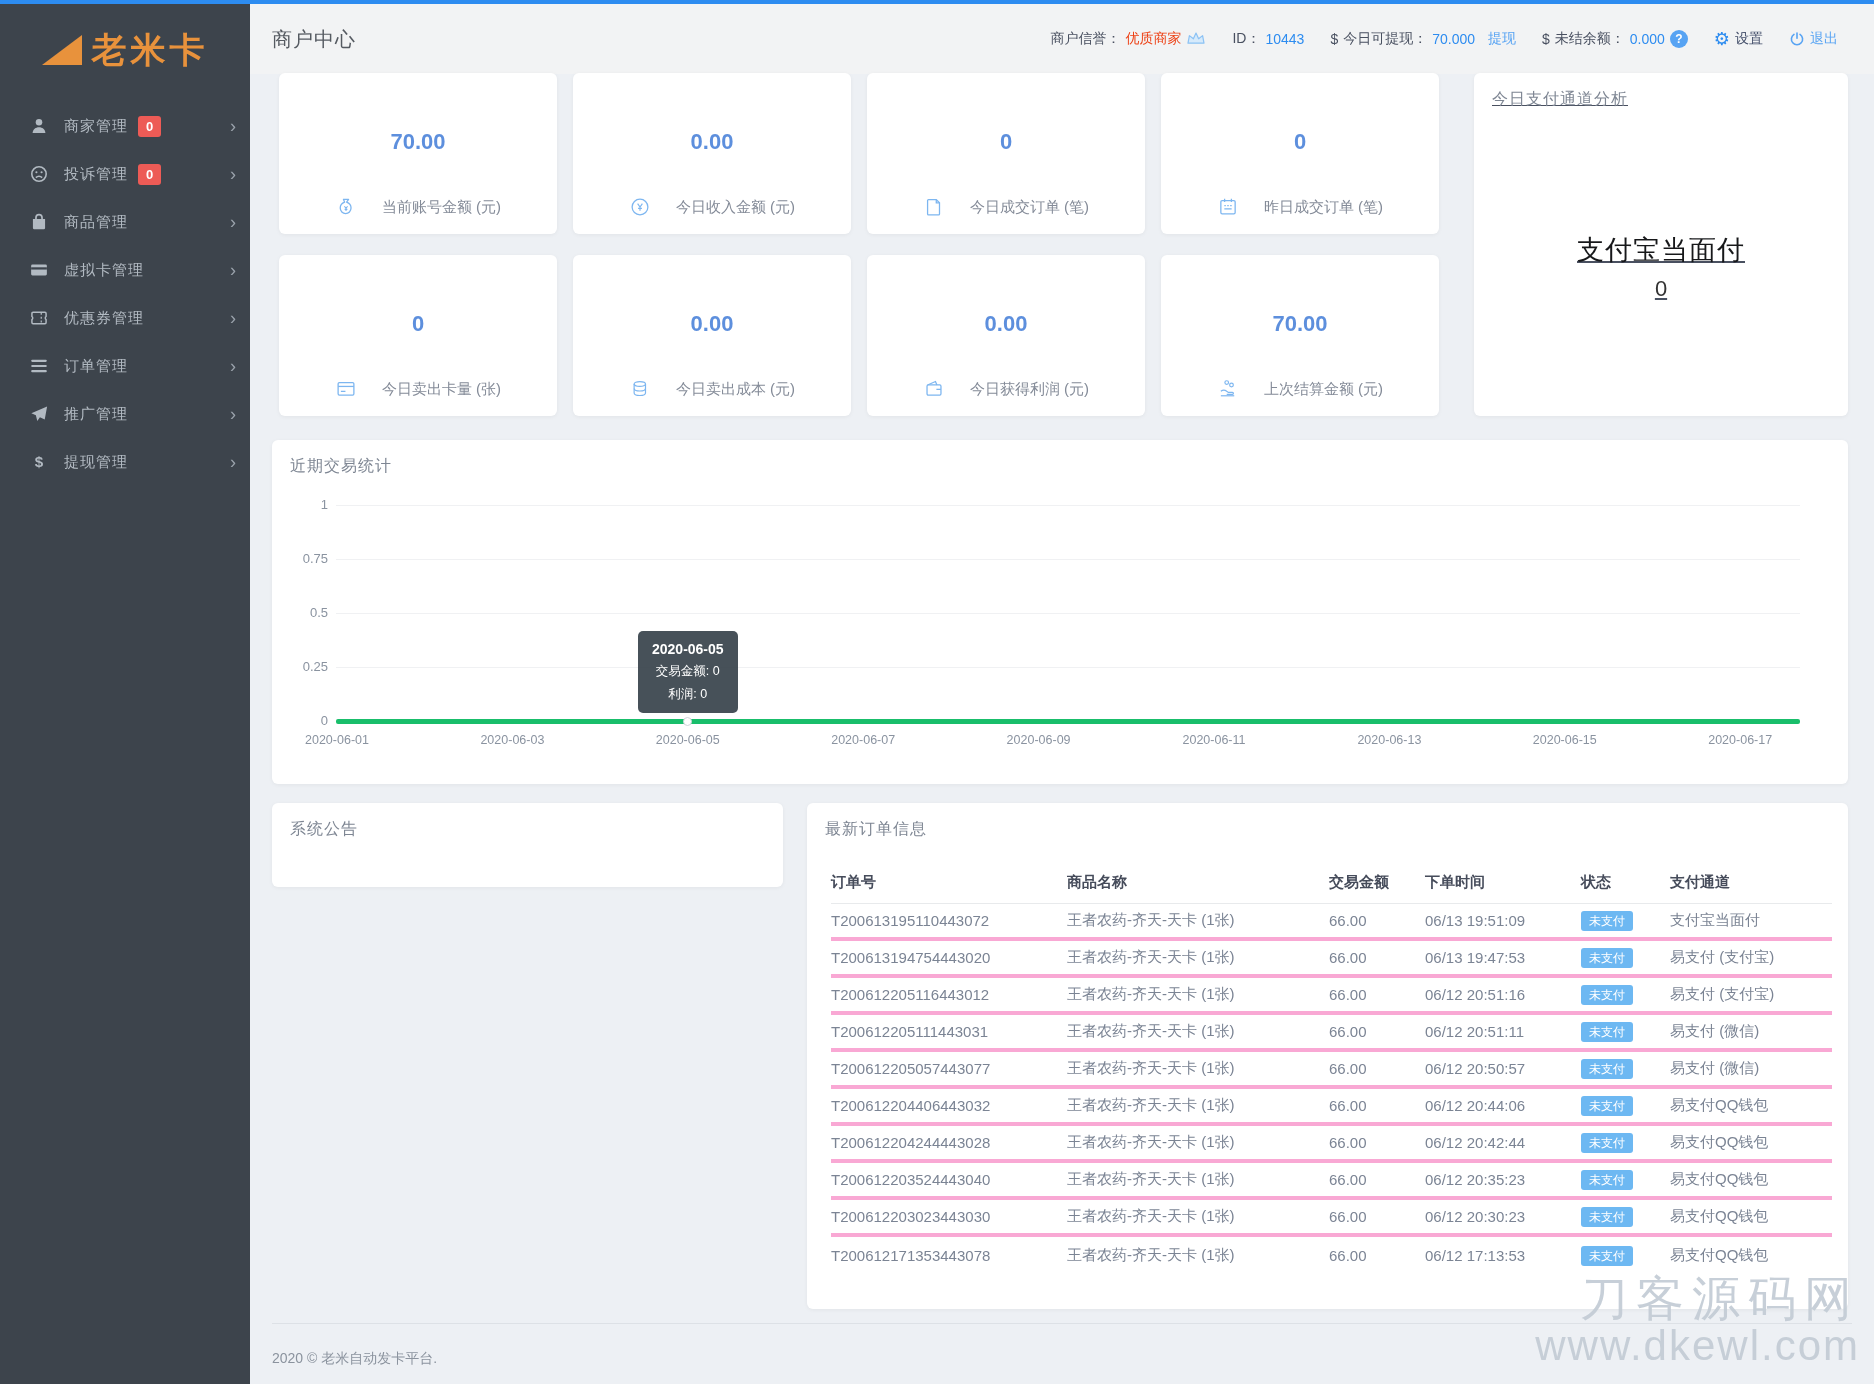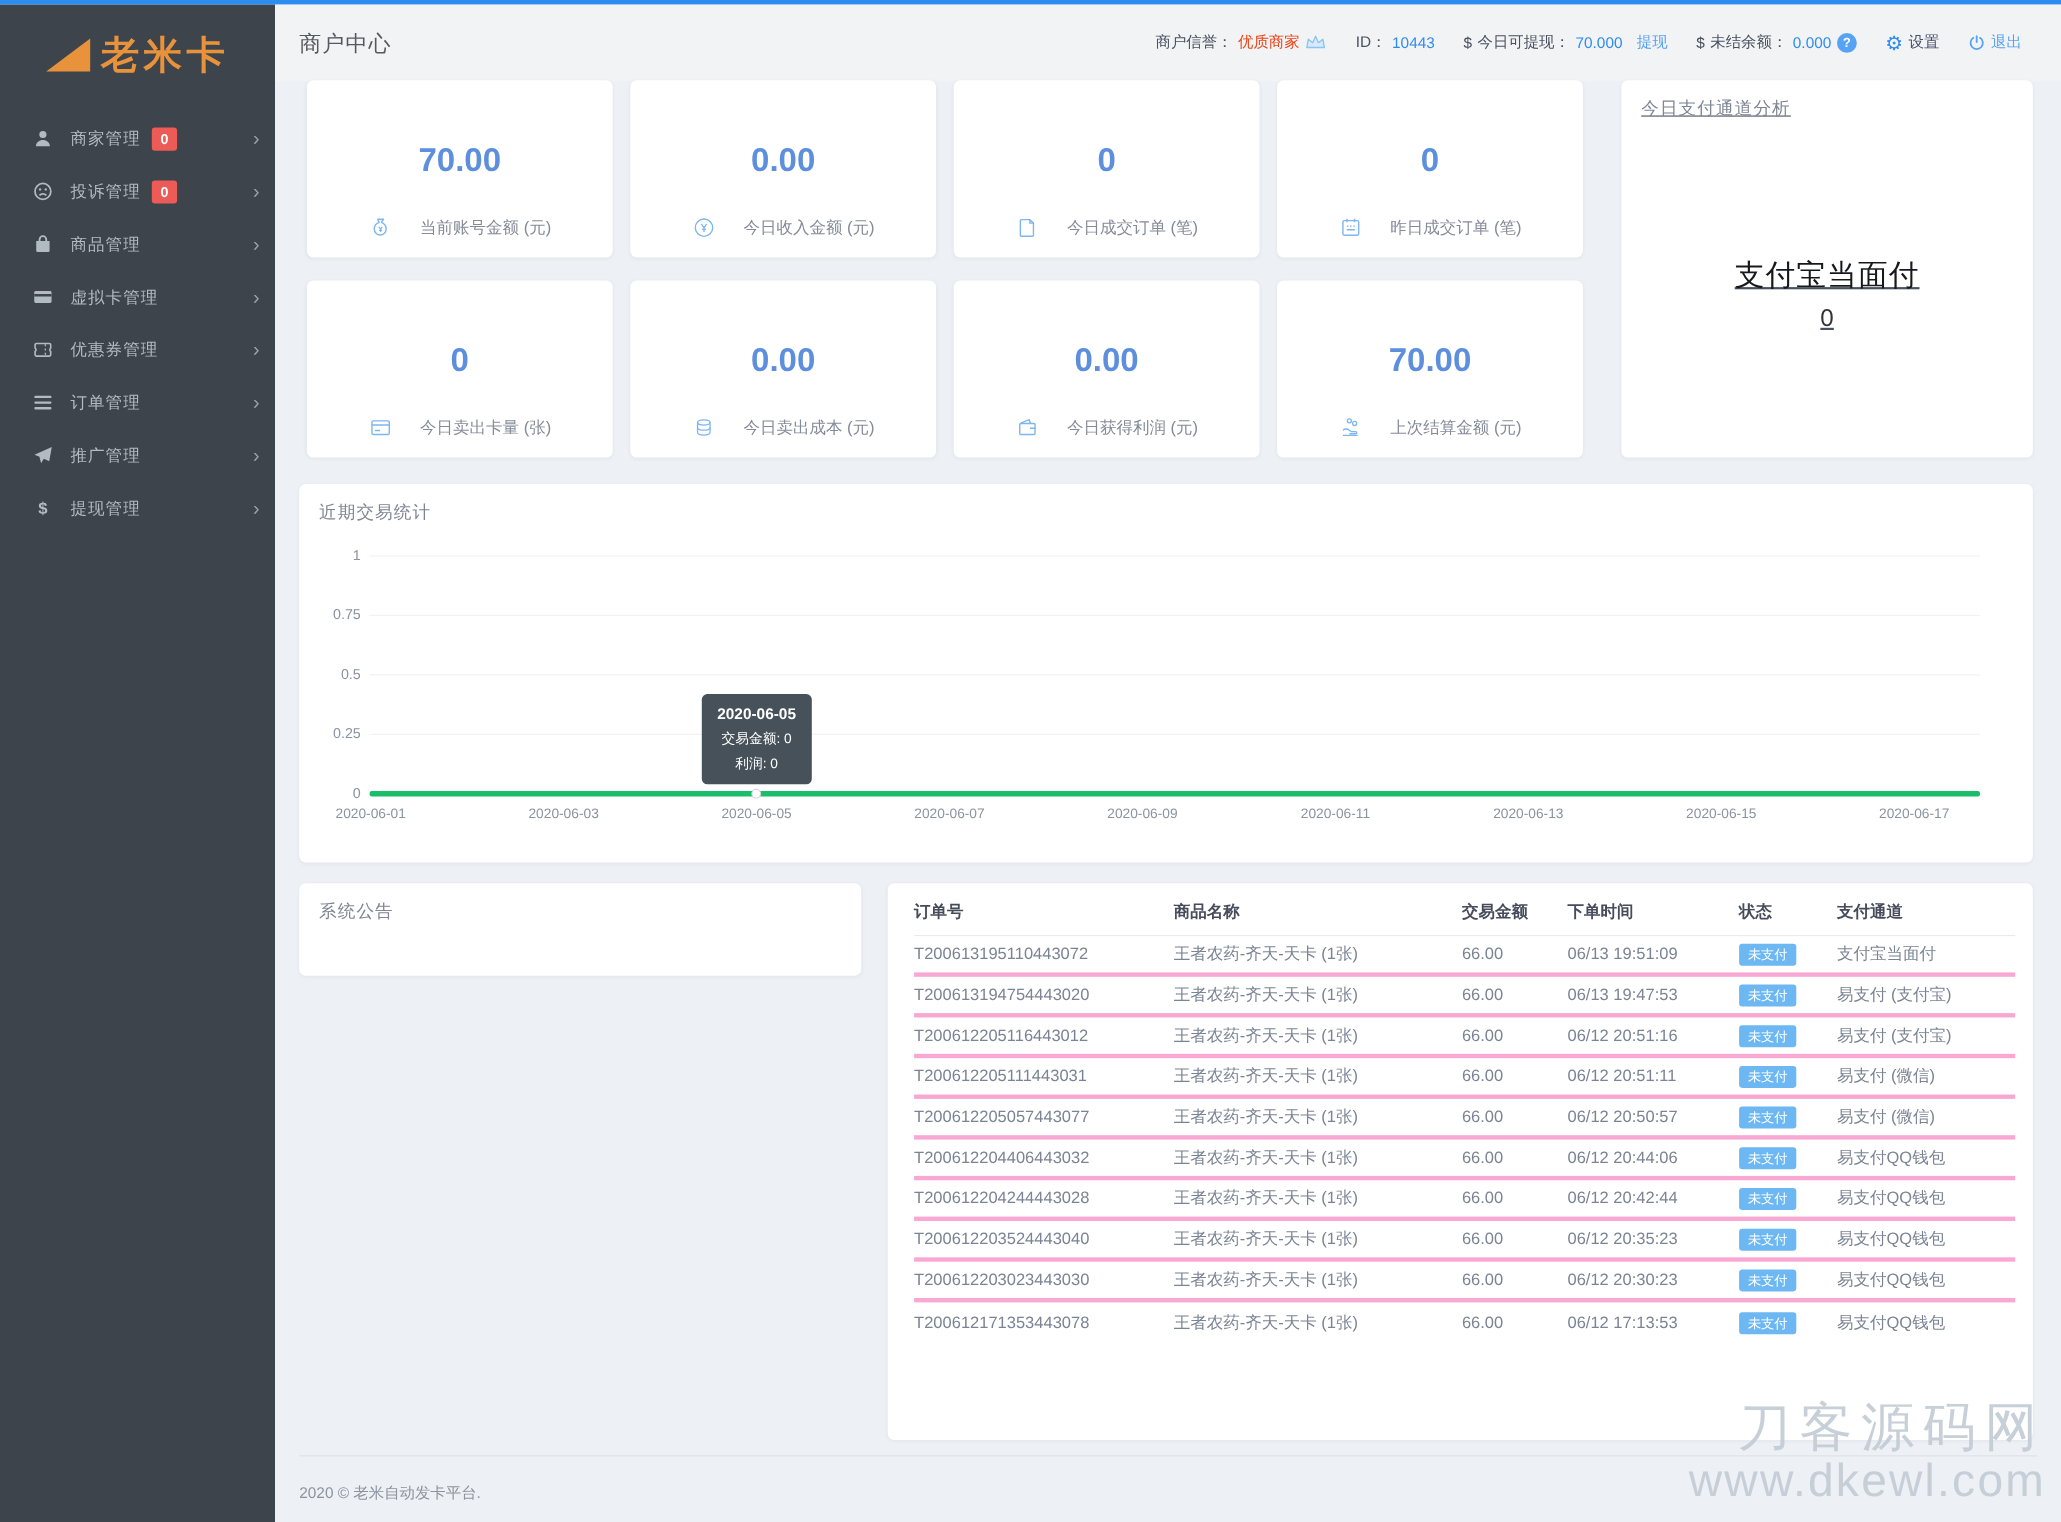--- a/index.html
+++ b/index.html
@@ -37,21 +37,21 @@
   .blue { color:#2d8cf0; }
   .lightblue { color:#57a3f3; }
   .link { cursor:pointer; }
   .help-circle { width:18px; height:18px; border-radius:50%; background:#57a3f3; color:#fff; font-size:12px; font-weight:bold; display:flex; align-items:center; justify-content:center; cursor:pointer; }
   .gear { font-size:18px; color:#2d8cf0; line-height:1; }
   .settings-label { color:#45506b; cursor:pointer; }
 
   
   .stats { position:absolute; left:29px; top:69px; width:1160px; display:grid; grid-template-columns:repeat(4,278px); grid-auto-rows:161px; column-gap:16px; row-gap:21px; }
   .stat-card { background:#fff; border-radius:6px; box-shadow:0 1px 4px rgba(0,0,0,0.05); position:relative; }
-  .stat-value { position:absolute; top:56px; left:0; right:0; text-align:center; font-size:30px; font-weight:bold; color:#5d8fdd; }
+  .stat-value { position:absolute; top:56px; left:0; right:0; text-align:center; font-size:22px; font-weight:bold; color:#5d8fdd; }
   .stat-label-row { position:absolute; bottom:16px; left:0; right:0; display:flex; align-items:center; justify-content:center; gap:25px; color:#848b98; font-size:15px; }
   .stat-label-row .st-icon { color:#7db6f0; display:flex; }
 
   
   .pay-panel { position:absolute; left:1224px; top:69px; width:374px; height:343px; background:#fff; border-radius:6px; box-shadow:0 1px 4px rgba(0,0,0,0.05);text-decoration:underline; }
   .panel-title { font-size:16px; color:#7e8693; padding:16px 18px; letter-spacing:1px; }
   .pay-center { margin-top:106px; text-align:center; }
   .pay-channel { font-size:27px; color:#17181a; letter-spacing:1px; }
   .pay-value { font-size:22px; color:#333; margin-top:8px; }
 
@@ -367,20 +367,21 @@
           <div class="tt-line">利润: 0</div>
         </div>
       </div>
   </div>
 
   <div class="announce-panel">
     <div class="panel-title">系统公告</div>
   </div>
 
   <div class="orders-panel">
+    <div class="panel-title">最新订单信息</div>
     <div class="orders-table" id="orders-table">
         <div class="t-head">
           <span>订单号</span>
           <span>商品名称</span>
           <span>交易金额</span>
           <span>下单时间</span>
           <span>状态</span>
           <span>支付通道</span>
         </div>
         <div class="t-row">

